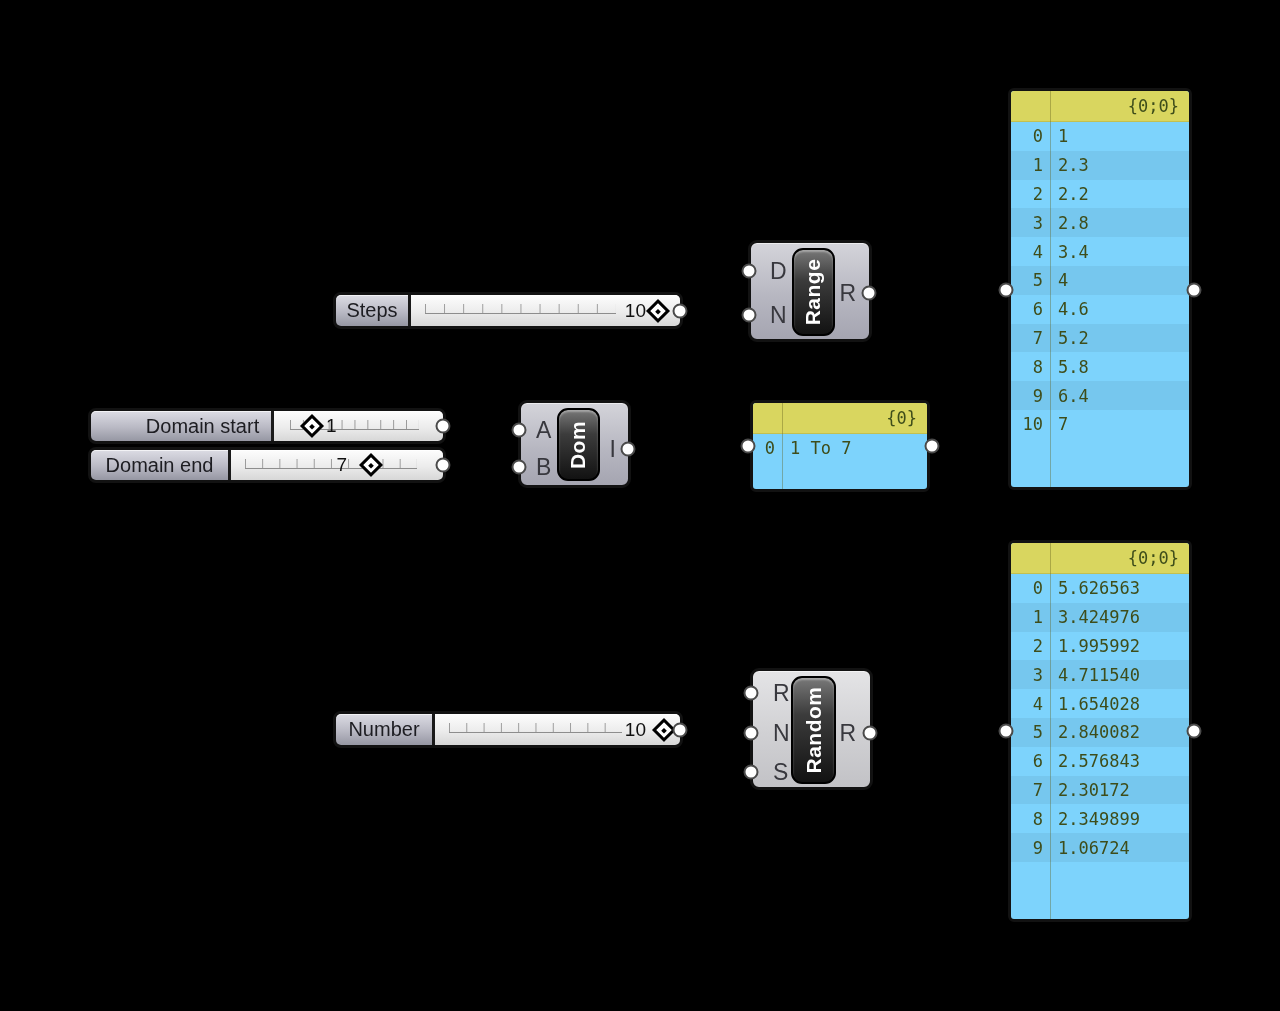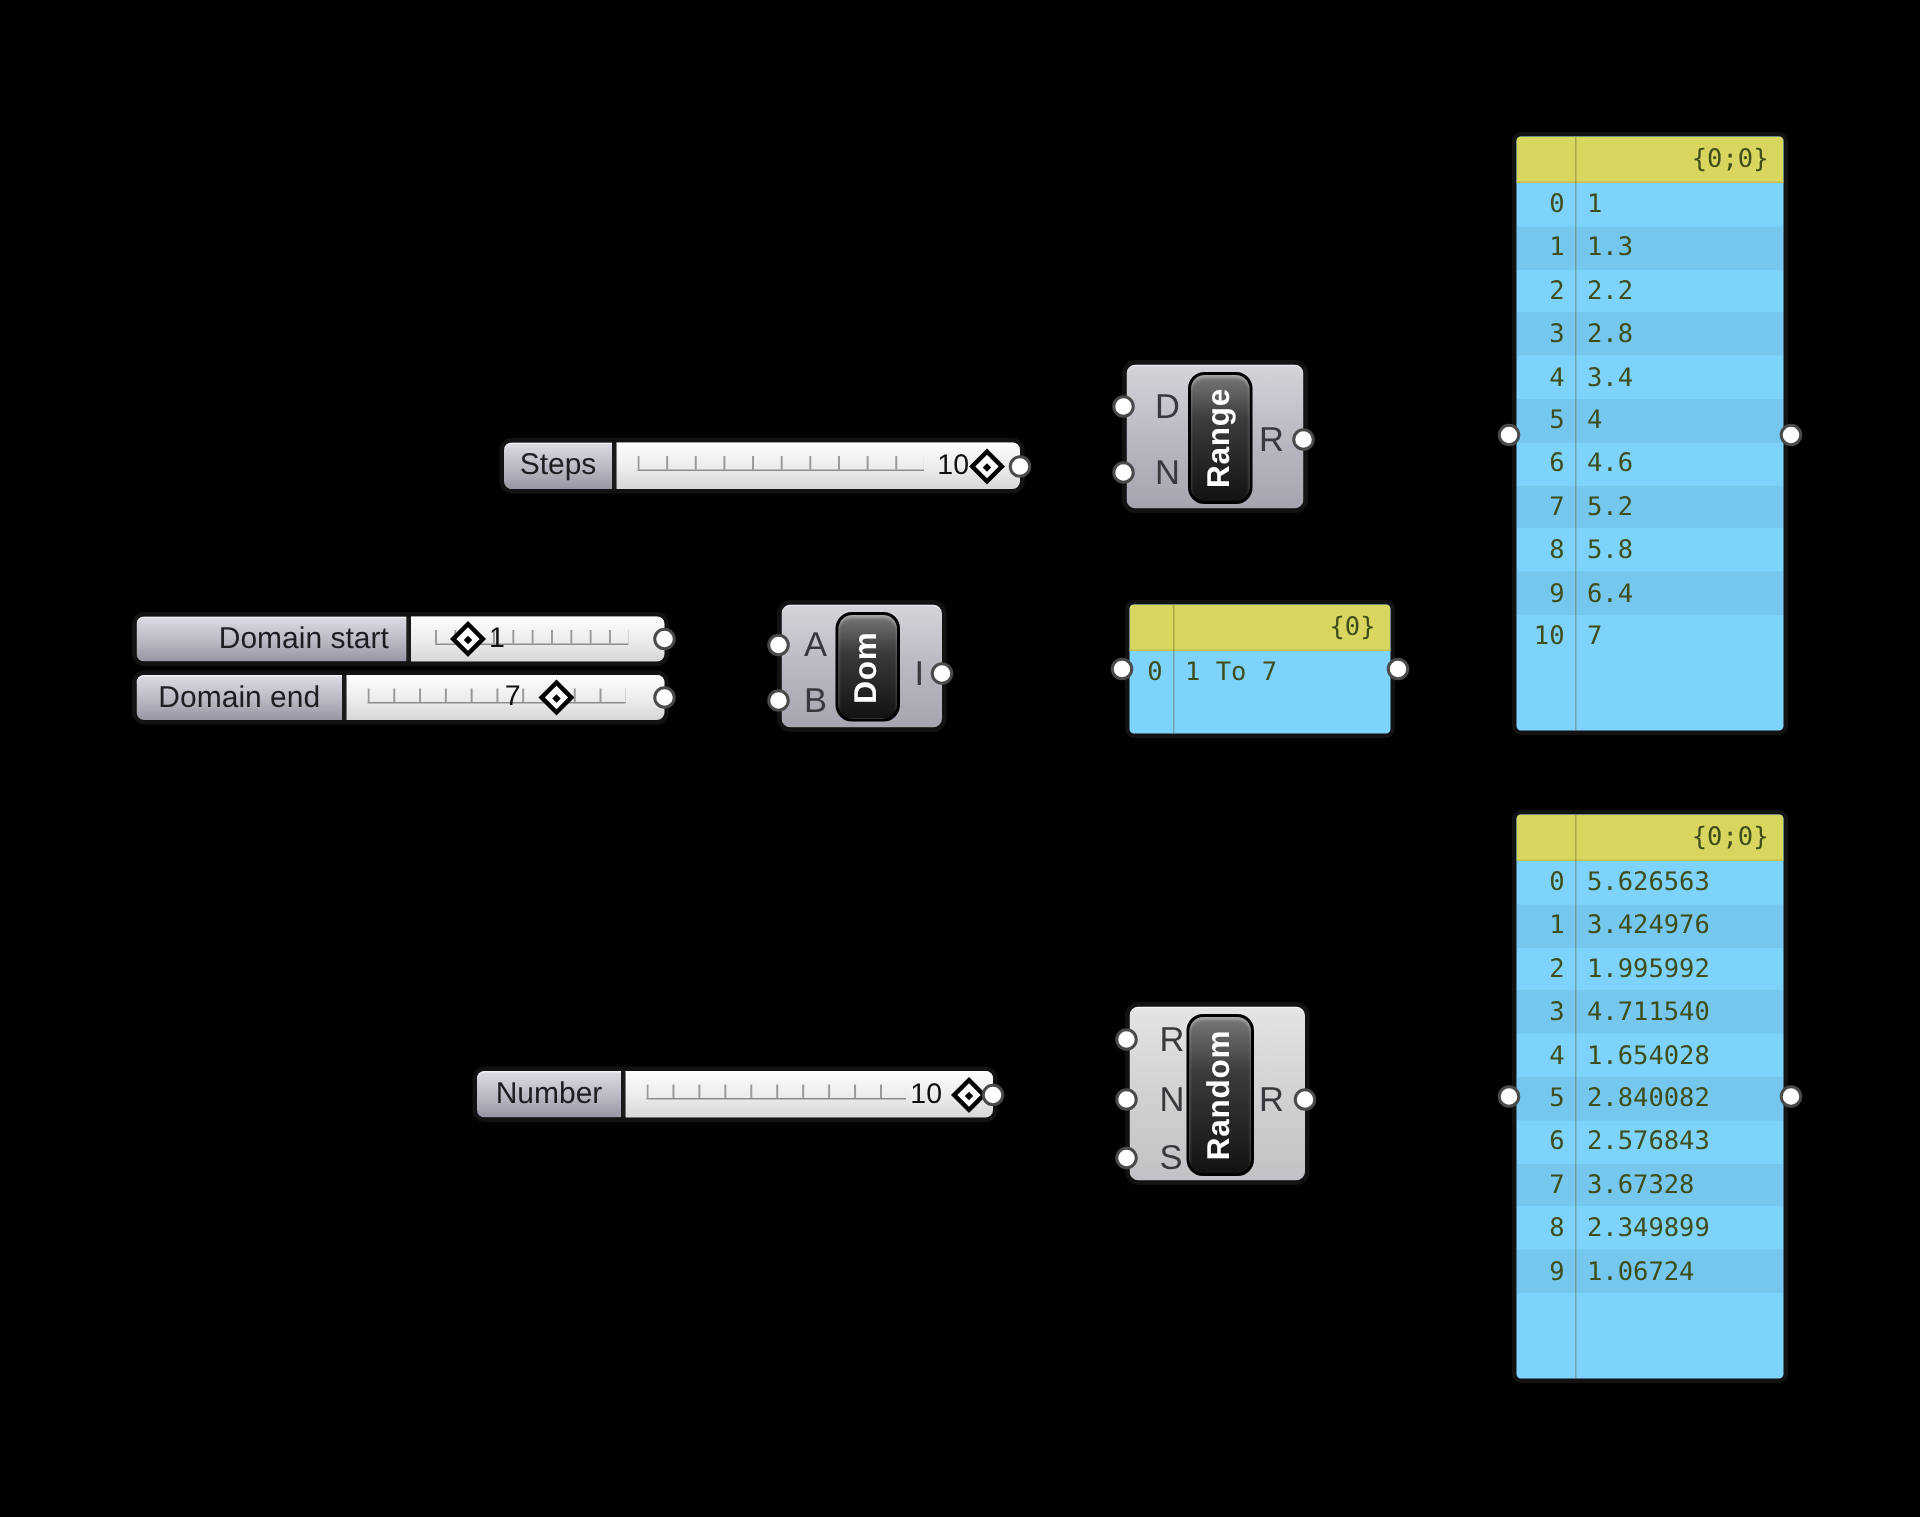--- a/index.html
+++ b/index.html
@@ -93,21 +93,21 @@
       <span>Domain end</span>
     </div>
     <div class="strack">
       <div class="ruler" style="left:14px;right:26px;"></div>
       <span class="sval" style="right:96px;">7</span>
       <span class="grip" style="left:140px;"></span>
     </div>
     <span class="dot" style="left:100%;top:50%;"></span>
   </div>
 
-  <div class="slider" style="left:315px;top:711px;width:350px;height:37px;">
+  <div class="slider" style="left:333px;top:711px;width:350px;height:37px;">
     <div class="slabel" style="width:96px;">
       <span>Number</span>
     </div>
     <div class="strack">
       <div class="ruler" style="left:14px;right:58px;"></div>
       <span class="sval" style="right:34px;">10</span>
       <span class="grip" style="left:229px;"></span>
     </div>
     <span class="dot" style="left:100%;top:50%;"></span>
   </div>
@@ -155,21 +155,21 @@
       <span>{0;0}</span>
     </div>
     <div class="pdivider"></div>
     <div class="prows">
         <div class="prow">
           <span class="pidx">0</span>
           <span class="pval">1</span>
         </div>
         <div class="prow">
           <span class="pidx">1</span>
-          <span class="pval">1.3</span>
+          <span class="pval">2.3</span>
         </div>
         <div class="prow">
           <span class="pidx">2</span>
           <span class="pval">2.2</span>
         </div>
         <div class="prow">
           <span class="pidx">3</span>
           <span class="pval">2.8</span>
         </div>
         <div class="prow">
@@ -249,21 +249,21 @@
         <div class="prow">
           <span class="pidx">5</span>
           <span class="pval">2.840082</span>
         </div>
         <div class="prow">
           <span class="pidx">6</span>
           <span class="pval">2.576843</span>
         </div>
         <div class="prow">
           <span class="pidx">7</span>
-          <span class="pval">3.67328</span>
+          <span class="pval">2.30172</span>
         </div>
         <div class="prow">
           <span class="pidx">8</span>
           <span class="pval">2.349899</span>
         </div>
         <div class="prow">
           <span class="pidx">9</span>
           <span class="pval">1.06724</span>
         </div>
       </div>

